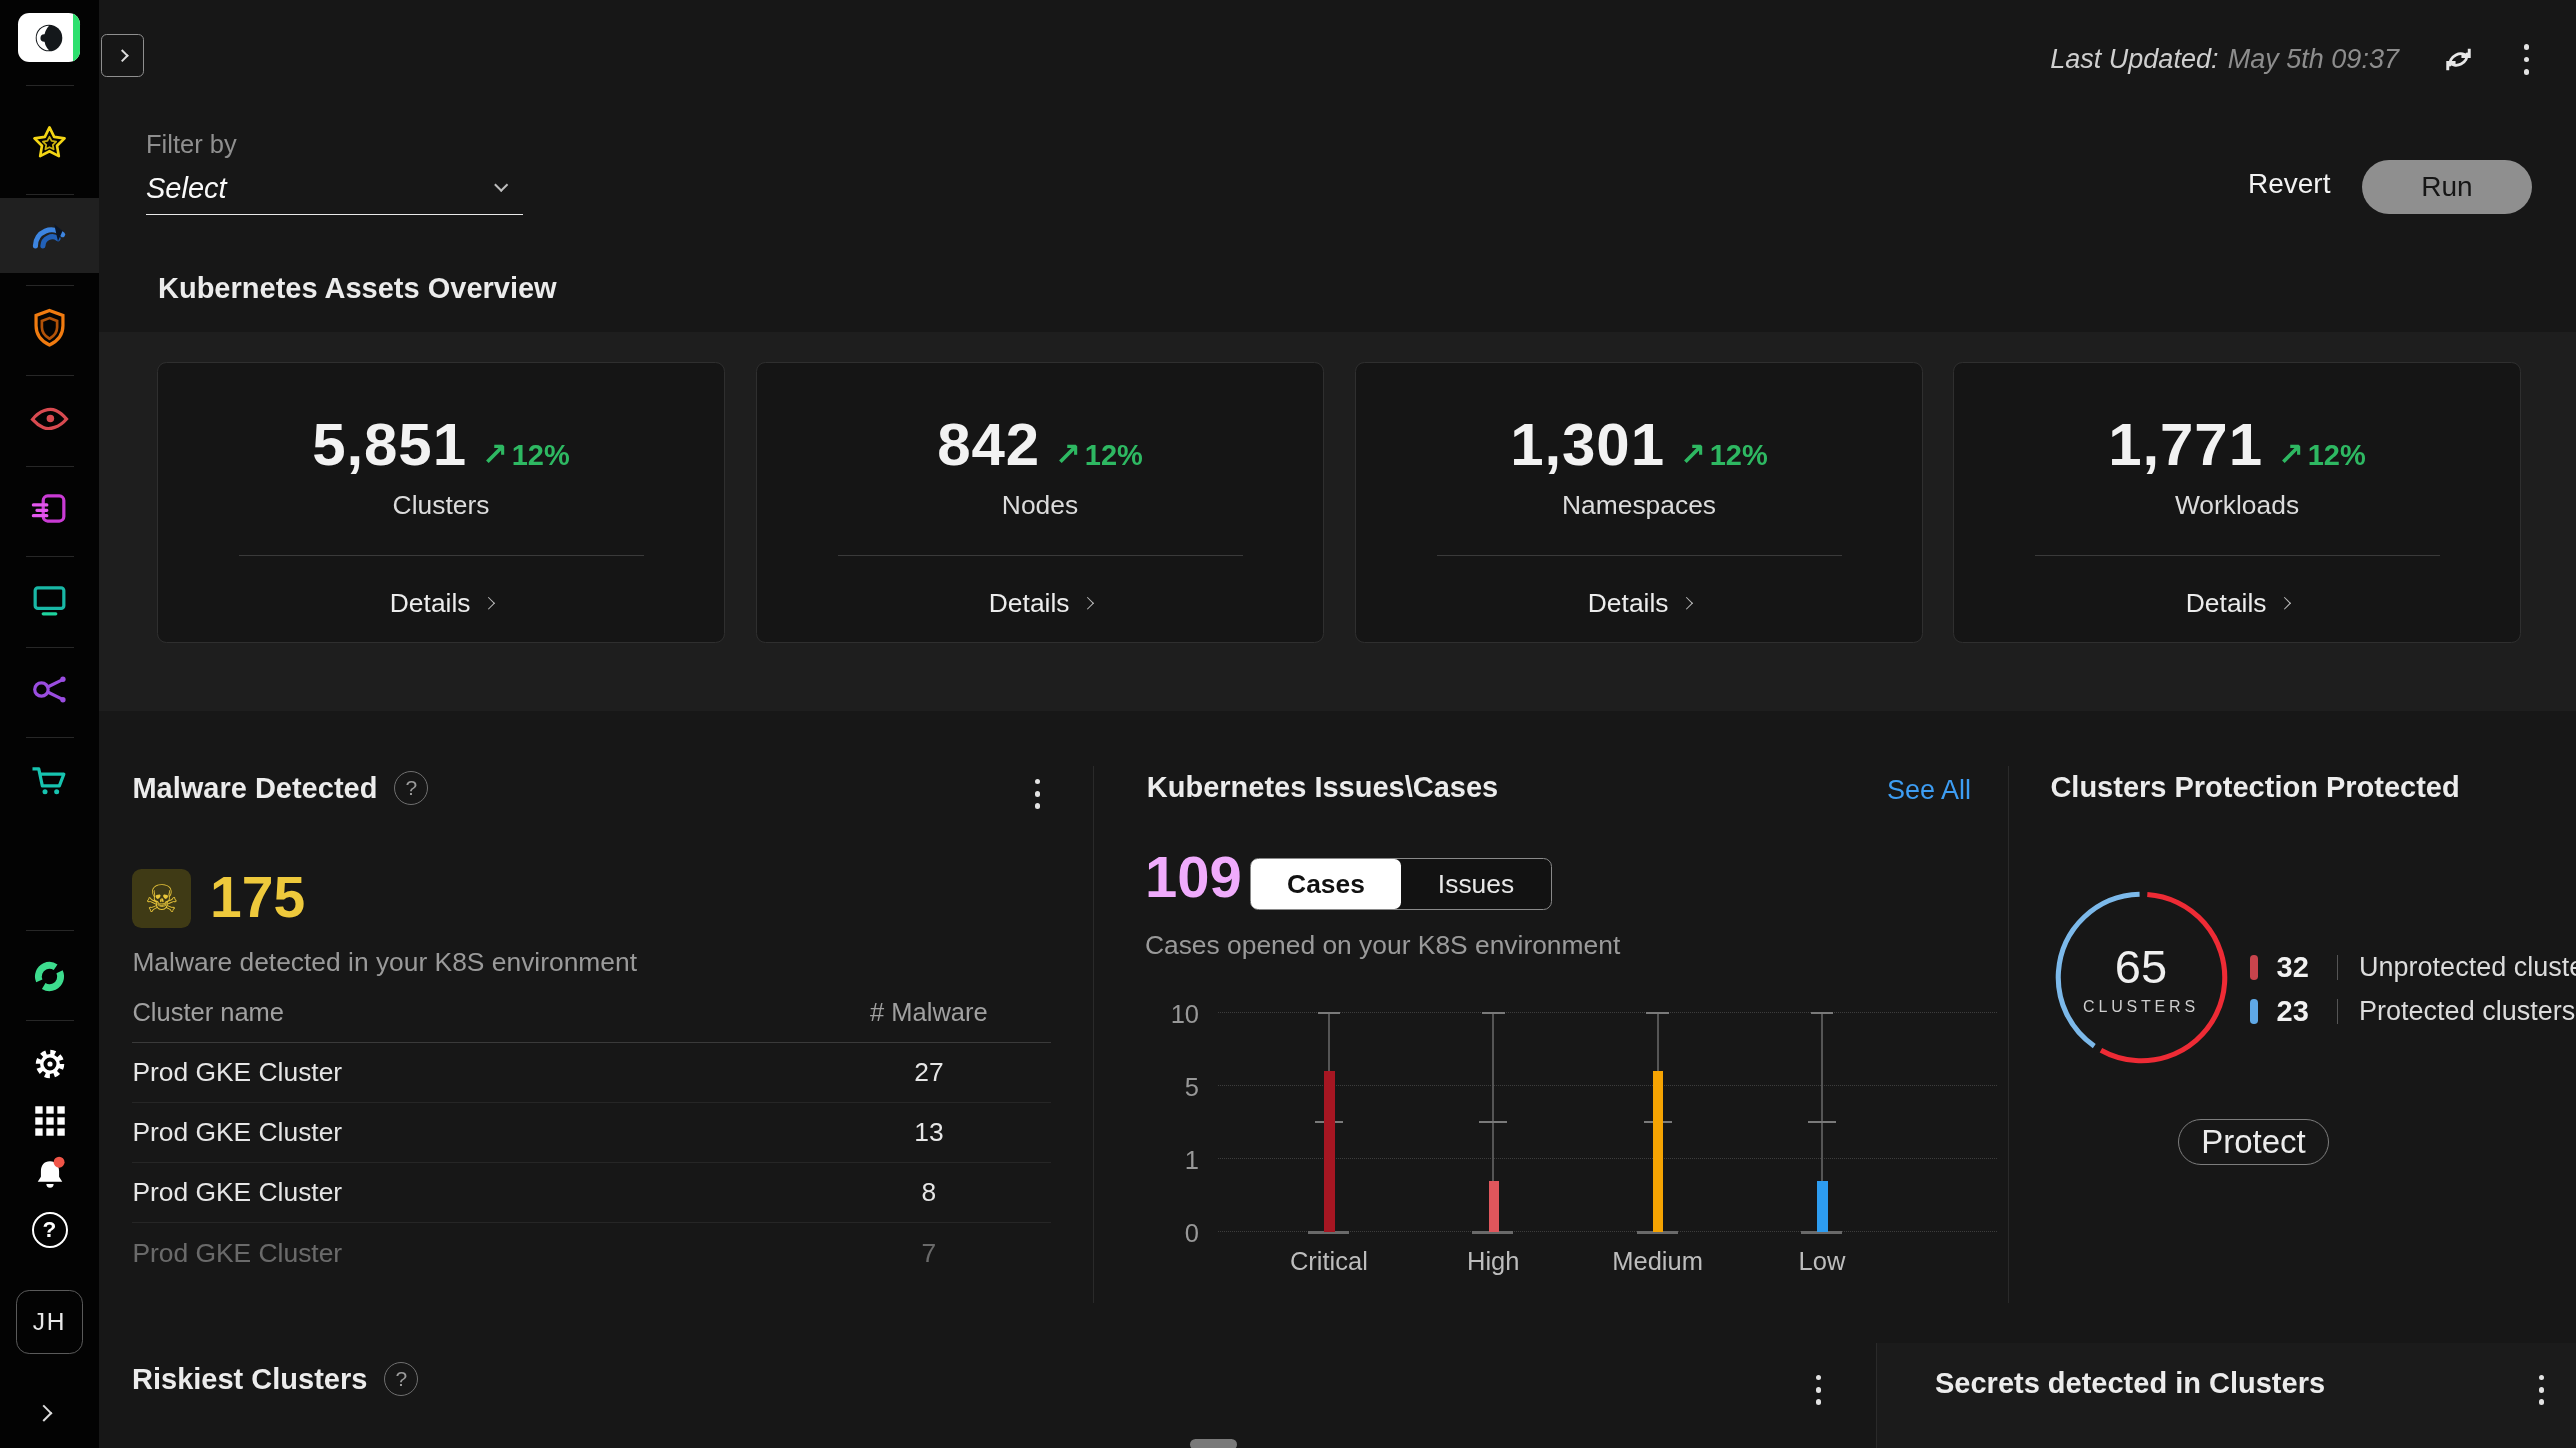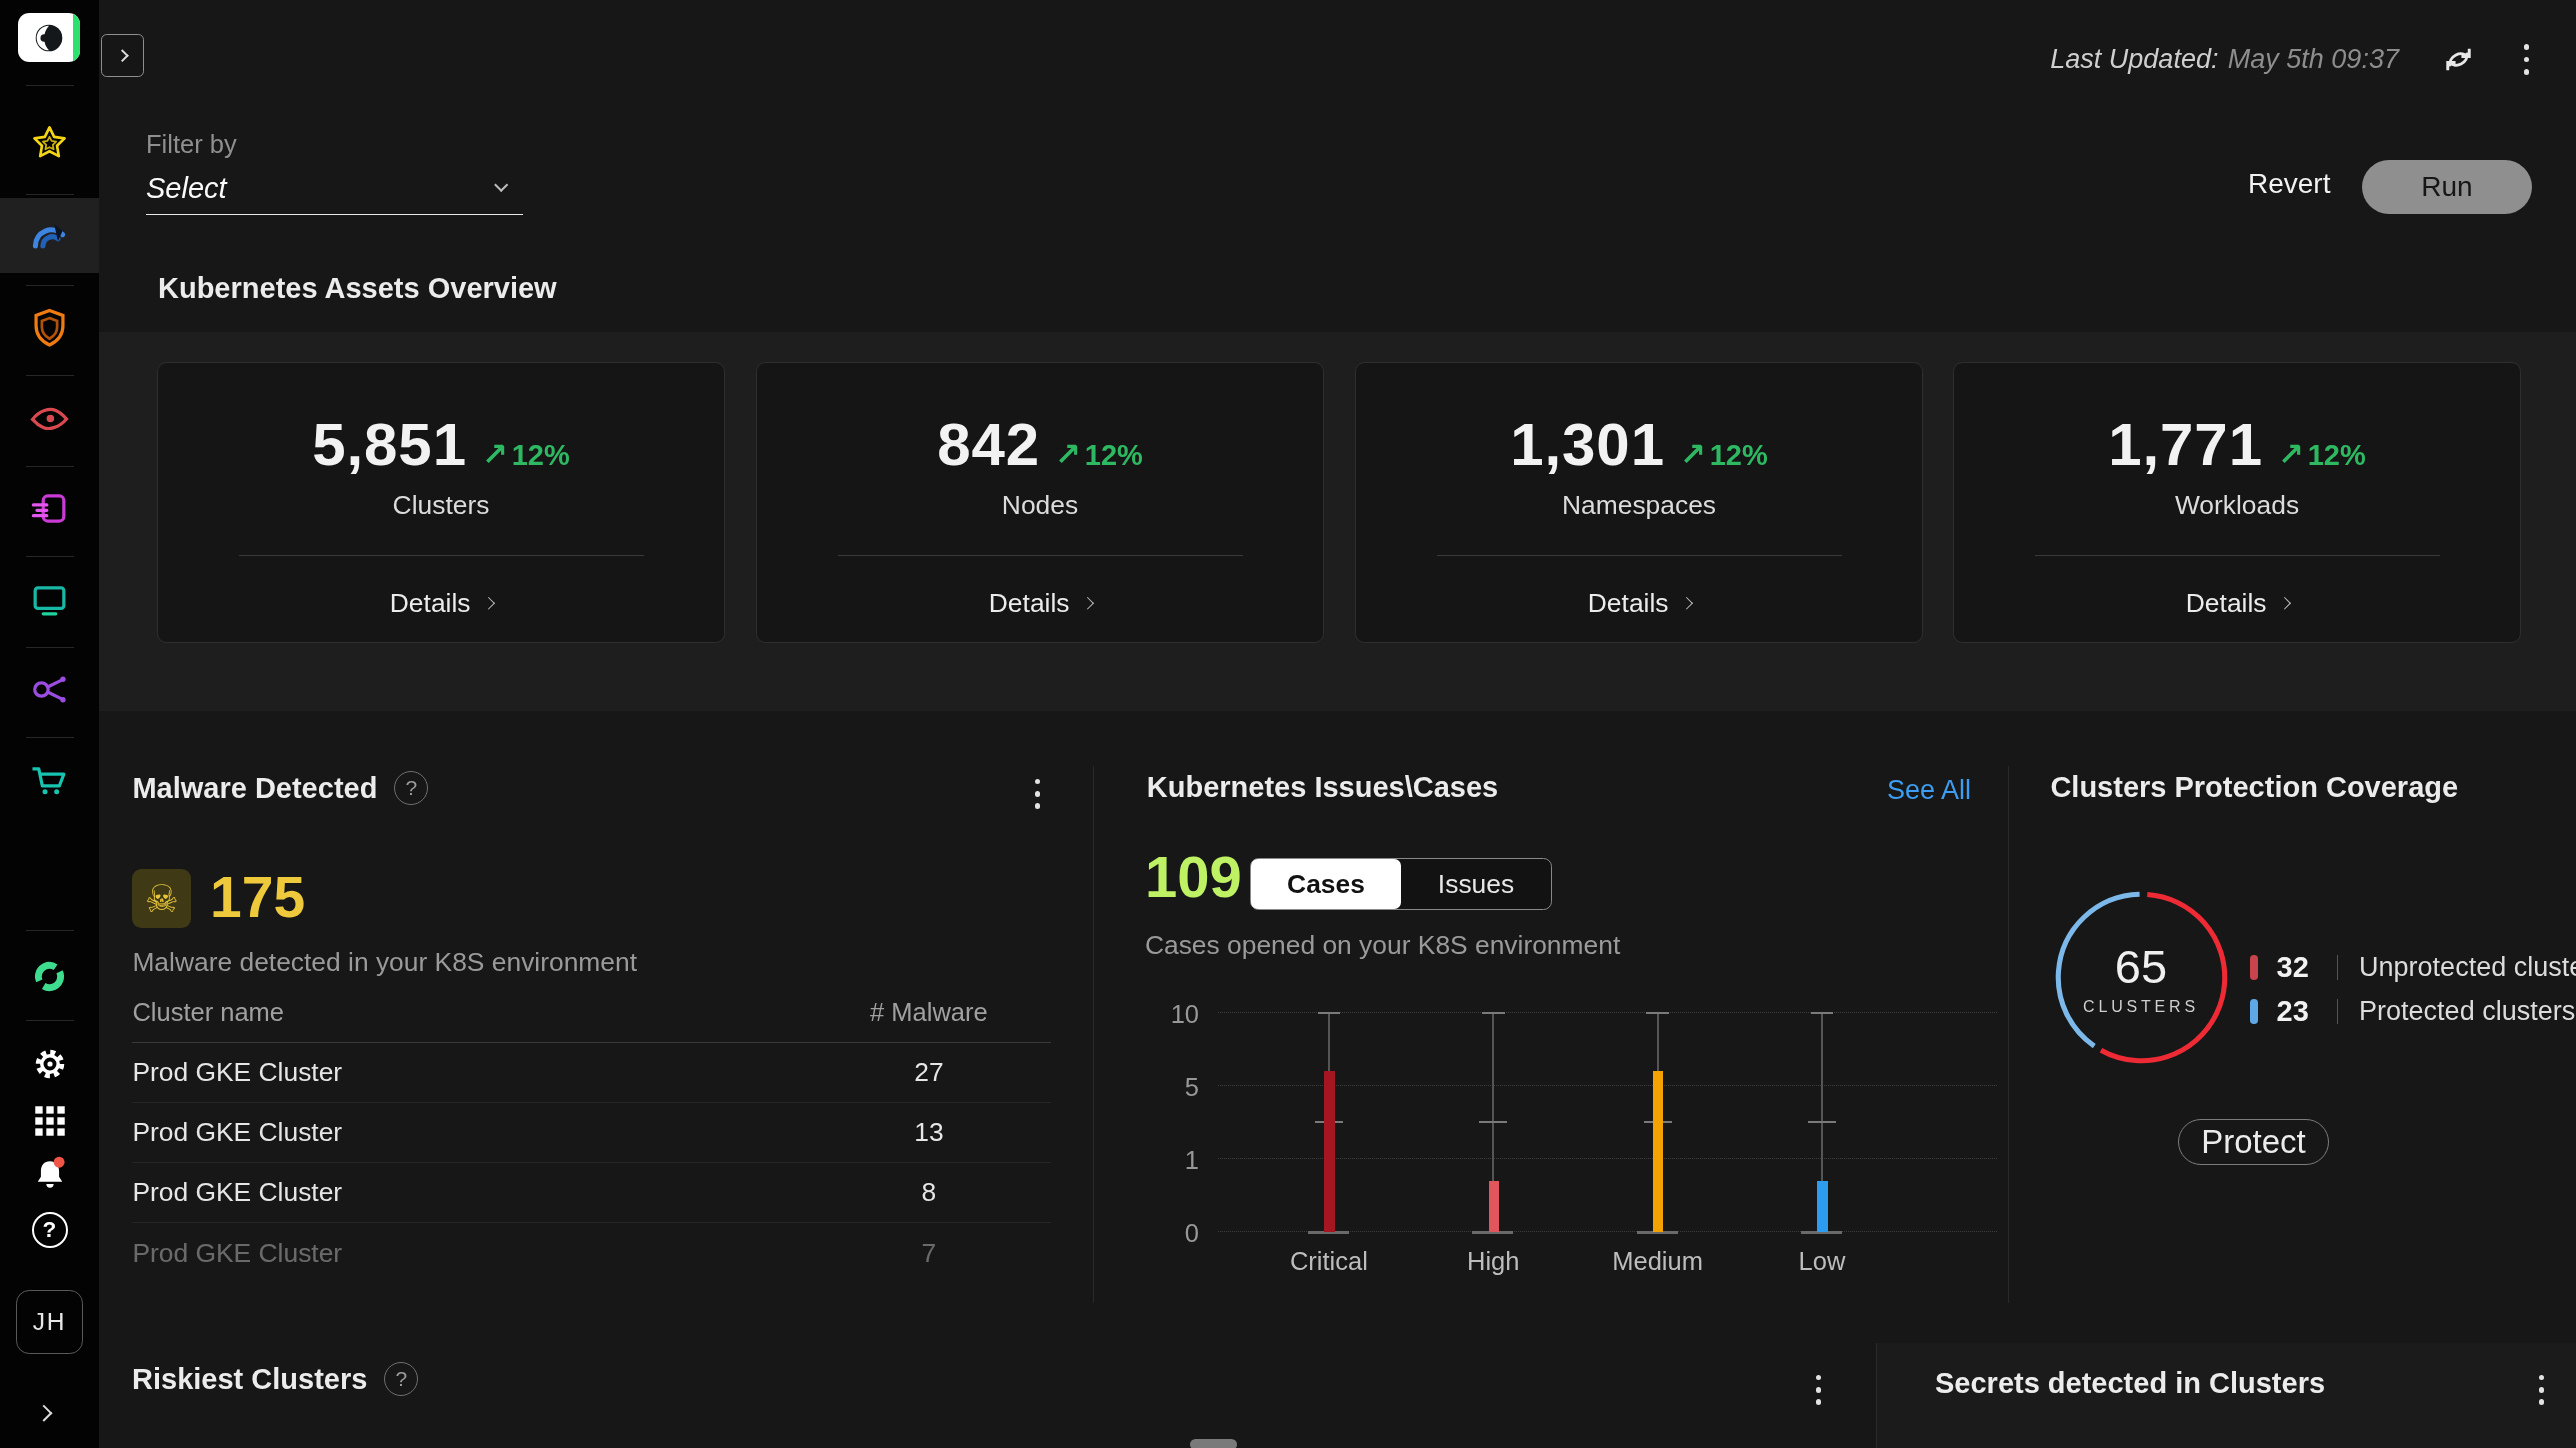--- a/index.html
+++ b/index.html
@@ -76,21 +76,21 @@
   .mal-table { position:absolute; left:9.4px; top:253px; width:919px; height:275px; overflow:hidden; }
   .mal-hrow { display:flex; height:45px; font-size:25.5px; color:#a0a0a0; border-bottom:0.9px solid #3a3a3a; }
   .mal-row { display:flex; height:60px; align-items:center; font-size:26.4px; color:#e6e6e6; border-bottom:0.9px solid #262626; }
   .mal-row.faded { opacity:.4; border-bottom:none; }
   .col-name { flex:1; }
   .col-count { width:245px; text-align:center; }
 
   .issues { position:absolute; left:1143px; top:745px; width:866px; height:566px; }
   .iss-head { position:absolute; left:3.8px; top:26.4px; }
   .see-all { position:absolute; right:38px; top:30px; font-size:27px; color:#3d9df3; }
-  .iss-count { position:absolute; left:1.9px; top:98px; font-size:58px; font-weight:bold; color:#bef264; }
+  .iss-count { position:absolute; left:1.9px; top:98px; font-size:58px; font-weight:bold; color:#f0abfc; }
   .toggle { position:absolute; left:107px; top:113px; width:302px; height:52px; border:1.9px solid #8a8a8a; border-radius:8.5px;
     display:flex; background:#121212; }
   .tog-seg { flex:1; display:flex; align-items:center; justify-content:center; font-size:26.4px; color:#e8e8e8; border-radius:6.6px; }
   .tog-seg.active { background:#fff; color:#121212; font-weight:bold; }
   .iss-desc { position:absolute; left:1.9px; top:185px; font-size:26.4px; color:#9a9a9a; }
 
   .chart-plot { position:absolute; left:75px; top:268px; width:779px; height:219px; }
   .gridline { position:absolute; left:0; right:0; height:0; border-top:1.9px dotted #3d3d3d; }
   .ylab { position:absolute; right:calc(100% + 19px); transform:translateY(55%); font-size:25.5px; color:#989898;text-align:right; }
   .chart-col { position:absolute; top:0; bottom:0; width:41px; margin-left:-21px; }
@@ -426,21 +426,21 @@
           <span class="base"></span>
           <span class="bar" style="height: 23.3333%; background: rgb(45, 156, 240);"></span>
         <span class="xlab" style="left:50%">Low</span>
       </div>
     </div>
   </section>
 
   <div class="vdiv" style="left:2008px;top:766px;height:537px"></div>
 
   <section class="protection">
-    <div class="prot-head"><span class="panel-title">Clusters Protection Coverage</span></div>
+    <div class="prot-head"><span class="panel-title">Clusters Protection Protected</span></div>
     <div class="donut-wrap">
       <svg width="185" height="185" viewBox="-100 -100 200 200">
         <circle r="90" cx="0" cy="0" fill="none" stroke="#ee2b35" stroke-width="5.5" pathLength="100" stroke-dasharray="57 43" transform="rotate(-86)"></circle>
         <circle r="90" cx="0" cy="0" fill="none" stroke="#7cb9ea" stroke-width="5.5" pathLength="100" stroke-dasharray="40 60" stroke-dashoffset="-58.5" transform="rotate(-86)"></circle>
       </svg>
       <div class="donut-center">
         <span class="donut-num">65</span>
         <span class="donut-sub">CLUSTERS</span>
       </div>
     </div>

